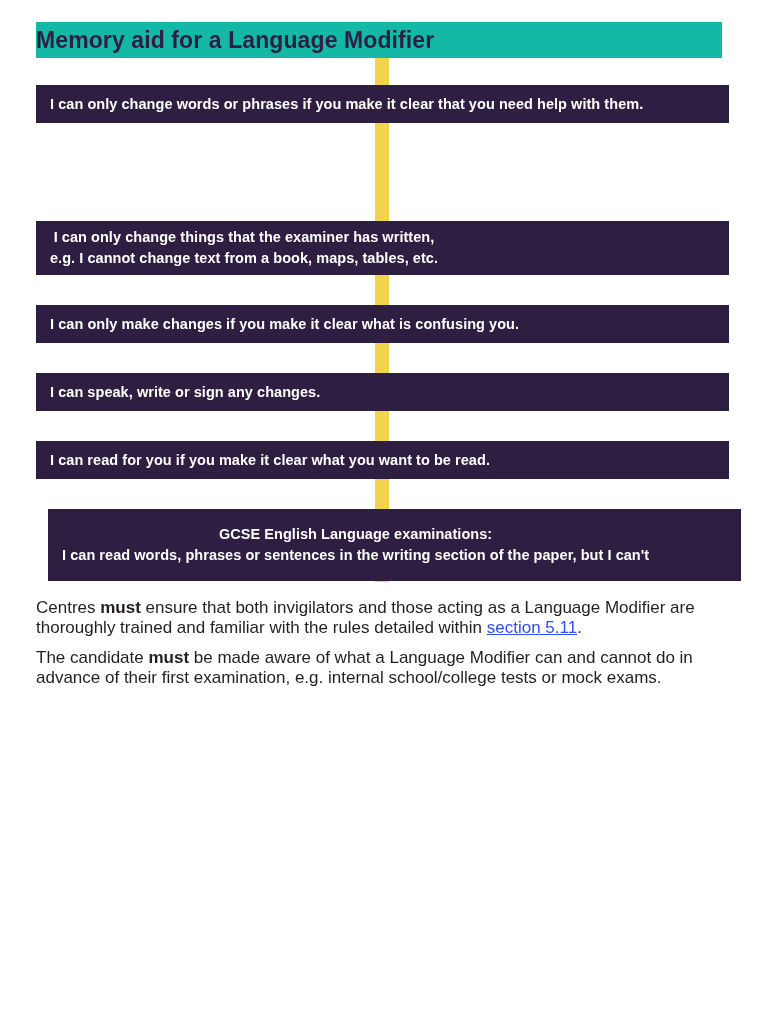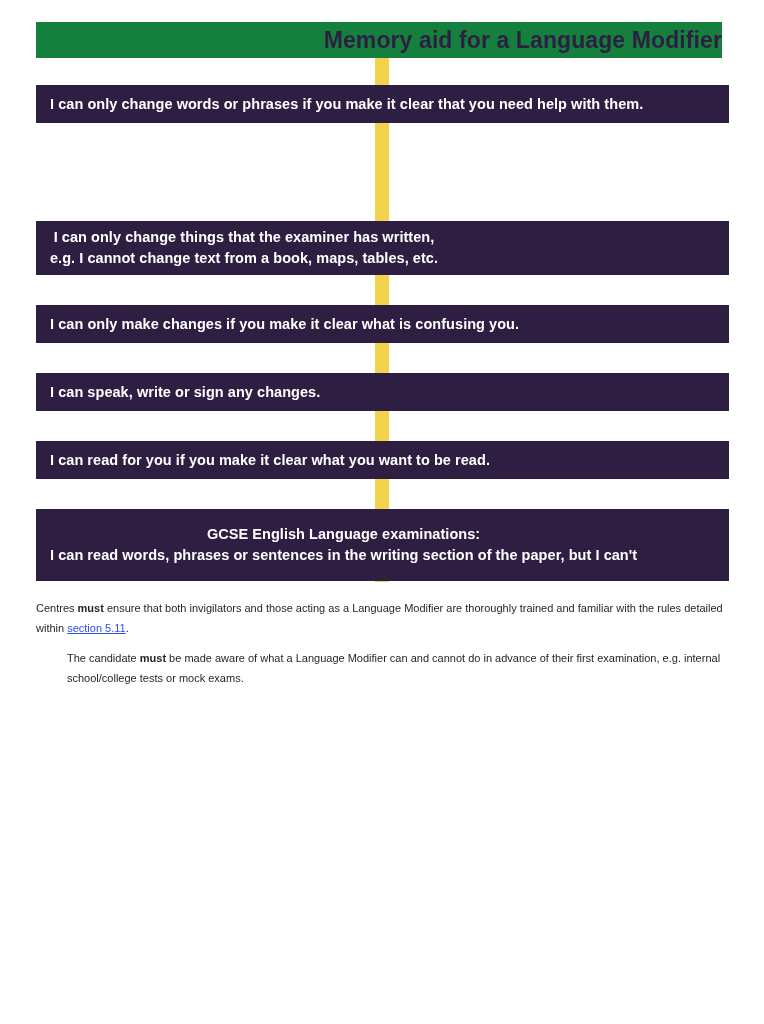--- a/index.html
+++ b/index.html
@@ -31,24 +31,24 @@
     background: #F2D44C;
     z-index: 1;
   }
 
   .header-bar {
     position: absolute;
     left: 36px;
     top: 22px;
     width: 686px;
     height: 36px;
-    background: #15803d;
+    background: #14b8a6;
     display: flex;
     align-items: center;
-    justify-content: flex-end;
+    justify-content: flex-start;
     z-index: 3;
   }
   .header-title {
     color: #2E1F42;
     font-size: 23px;
     font-weight: bold;
     letter-spacing: 0.1px;
     line-height: 1;
   }
 
@@ -79,33 +79,33 @@
     font-weight: 600;
   }
 
   
   .box-1 { top: 85px;  height: 38px; }
   .box-2 { top: 153px; height: 38px; }
   .box-3 { top: 221px; height: 54px; }
   .box-4 { top: 305px; height: 38px; }
   .box-5 { top: 373px; height: 38px; }
   .box-6 { top: 441px; height: 38px; }
-  .box-7 { top: 509px; height: 72px; }
+  .box-7 { top: 509px; height: 72px; margin-left: 12px; }
 
   .body-copy {
     position: absolute;
     left: 36px;
     width: 697px;
     z-index: 3;
     color: #231f20;
-    font-size: 11px;
+    font-size: 17px;
     line-height: 20px;
   }
   .para-1 { top: 598px; }
-  .para-2 { top: 648px; margin-left: 31px; }
+  .para-2 { top: 648px; }
   .body-copy strong { font-weight: bold; }
   .body-copy a.link {
     color: #2f4ff0;
     text-decoration: underline;
   }
 </style>
 </head>
 <body>
 
 <div class="page">

